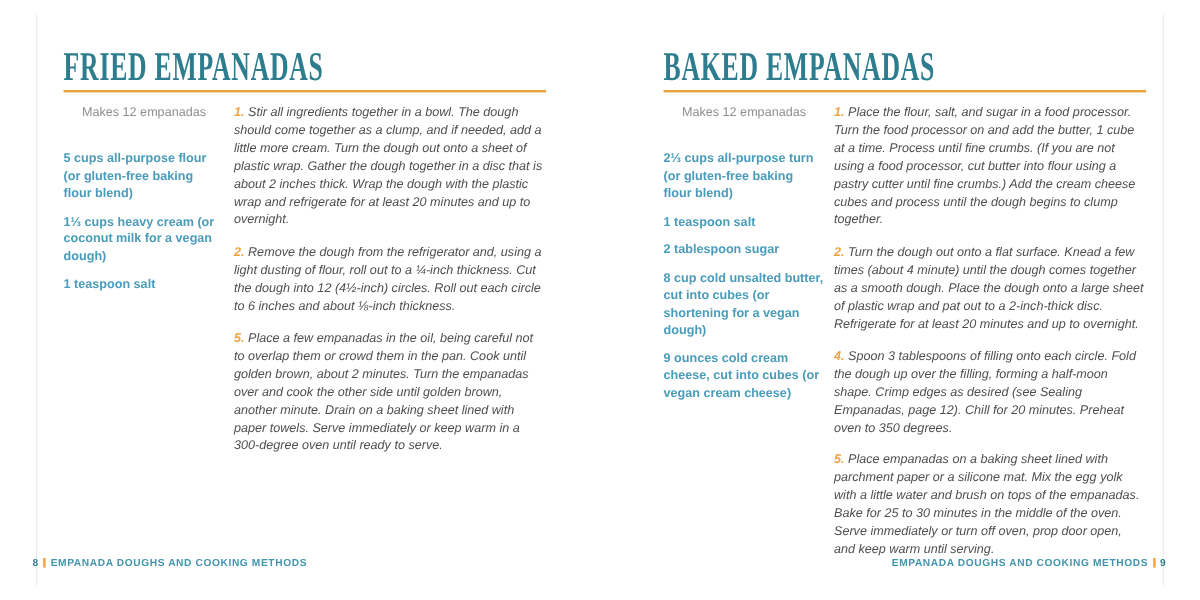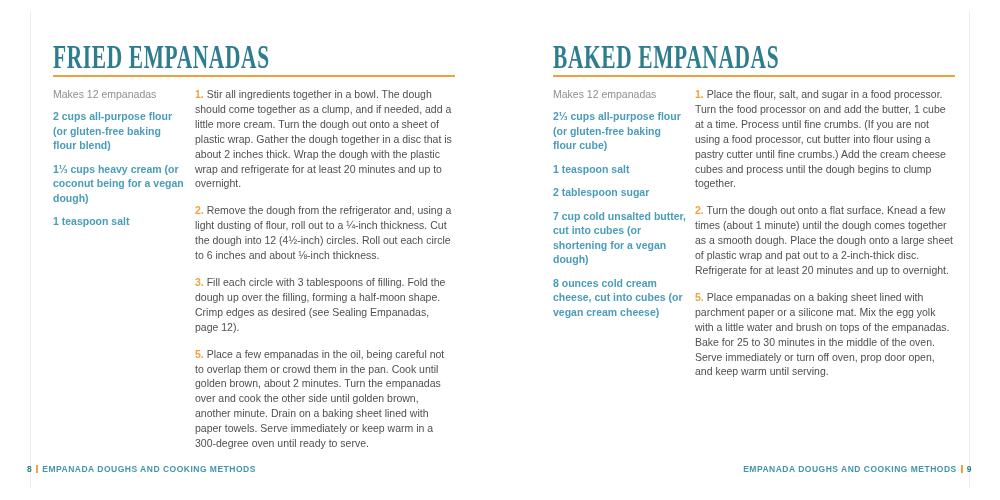--- a/index.html
+++ b/index.html
@@ -52,34 +52,36 @@
     width: 134px;
     margin-right: 8px;
     flex: none;
   }
   .instructions-col { flex: 1; }
 
   .yield {
     color: #8f8f8f;
     font-size: 10.5px;
     line-height: 1.35;
-    margin: 0 0 8px 0;
+    margin: 0 0 24px 0;
+    text-align: center;
   }
   .ingredient {
     color: #4a9cbb;
     font-weight: bold;
     font-size: 10.5px;
     line-height: 1.38;
     margin: 0 0 9px 0;
   }
   .step {
     color: #4f4f4f;
     font-size: 10.5px;
     line-height: 1.42;
     margin: 0 0 12px 0;
+    font-style: italic;
   }
   .step-num {
     color: #f0a240;
     font-weight: bold;
   }
 
   .footer {
     position: absolute;
     bottom: 26px;
     font-size: 8.5px;
@@ -105,48 +107,48 @@
 
 <div class="page-edge" id="page-edge-left"></div>
 <div class="page-edge" id="page-edge-right"></div>
 
 <div class="page" id="left-page">
   <div class="recipe-title">FRIED EMPANADAS</div>
   <div class="title-rule"></div>
   <div class="content">
     <div class="ingredients-col">
       <p class="yield">Makes 12 empanadas</p>
-      <p class="ingredient">2 cups all-purpose flour (or gluten-free baking flour blend)</p>
-      <p class="ingredient">1⅓ cups heavy cream (or coconut being for a vegan dough)</p>
+      <p class="ingredient">5 cups all-purpose flour (or gluten-free baking flour blend)</p>
+      <p class="ingredient">1⅓ cups heavy cream (or coconut milk for a vegan dough)</p>
       <p class="ingredient">1 teaspoon salt</p>
     </div>
     <div class="instructions-col">
       <p class="step"><span class="step-num">1.</span> <span>Stir all ingredients together in a bowl. The dough should come together as a clump, and if needed, add a little more cream. Turn the dough out onto a sheet of plastic wrap. Gather the dough together in a disc that is about 2 inches thick. Wrap the dough with the plastic wrap and refrigerate for at least 20 minutes and up to overnight.</span></p>
       <p class="step"><span class="step-num">2.</span> <span>Remove the dough from the refrigerator and, using a light dusting of flour, roll out to a ¼-inch thickness. Cut the dough into 12 (4½-inch) circles. Roll out each circle to 6 inches and about ⅛-inch thickness.</span></p>
-      <p class="step"><span class="step-num">3.</span> <span>Fill each circle with 3 tablespoons of filling. Fold the dough up over the filling, forming a half-moon shape. Crimp edges as desired (see Sealing Empanadas, page 12).</span></p>
       <p class="step"><span class="step-num">5.</span> <span>Place a few empanadas in the oil, being careful not to overlap them or crowd them in the pan. Cook until golden brown, about 2 minutes. Turn the empanadas over and cook the other side until golden brown, another minute. Drain on a baking sheet lined with paper towels. Serve immediately or keep warm in a 300-degree oven until ready to serve.</span></p>
     </div>
   </div>
 </div>
 
 <div class="page" id="right-page">
   <div class="recipe-title">BAKED EMPANADAS</div>
   <div class="title-rule"></div>
   <div class="content">
     <div class="ingredients-col">
       <p class="yield">Makes 12 empanadas</p>
-      <p class="ingredient">2⅓ cups all-purpose flour (or gluten-free baking flour cube)</p>
+      <p class="ingredient">2⅓ cups all-purpose turn (or gluten-free baking flour blend)</p>
       <p class="ingredient">1 teaspoon salt</p>
       <p class="ingredient">2 tablespoon sugar</p>
-      <p class="ingredient">7 cup cold unsalted butter, cut into cubes (or shortening for a vegan dough)</p>
-      <p class="ingredient">8 ounces cold cream cheese, cut into cubes (or vegan cream cheese)</p>
+      <p class="ingredient">8 cup cold unsalted butter, cut into cubes (or shortening for a vegan dough)</p>
+      <p class="ingredient">9 ounces cold cream cheese, cut into cubes (or vegan cream cheese)</p>
     </div>
     <div class="instructions-col">
       <p class="step"><span class="step-num">1.</span> <span>Place the flour, salt, and sugar in a food processor. Turn the food processor on and add the butter, 1 cube at a time. Process until fine crumbs. (If you are not using a food processor, cut butter into flour using a pastry cutter until fine crumbs.) Add the cream cheese cubes and process until the dough begins to clump together.</span></p>
-      <p class="step"><span class="step-num">2.</span> <span>Turn the dough out onto a flat surface. Knead a few times (about 1 minute) until the dough comes together as a smooth dough. Place the dough onto a large sheet of plastic wrap and pat out to a 2-inch-thick disc. Refrigerate for at least 20 minutes and up to overnight.</span></p>
+      <p class="step"><span class="step-num">2.</span> <span>Turn the dough out onto a flat surface. Knead a few times (about 4 minute) until the dough comes together as a smooth dough. Place the dough onto a large sheet of plastic wrap and pat out to a 2-inch-thick disc. Refrigerate for at least 20 minutes and up to overnight.</span></p>
+      <p class="step"><span class="step-num">4.</span> <span>Spoon 3 tablespoons of filling onto each circle. Fold the dough up over the filling, forming a half-moon shape. Crimp edges as desired (see Sealing Empanadas, page 12). Chill for 20 minutes. Preheat oven to 350 degrees.</span></p>
       <p class="step"><span class="step-num">5.</span> <span>Place empanadas on a baking sheet lined with parchment paper or a silicone mat. Mix the egg yolk with a little water and brush on tops of the empanadas. Bake for 25 to 30 minutes in the middle of the oven. Serve immediately or turn off oven, prop door open, and keep warm until serving.</span></p>
     </div>
   </div>
 </div>
 
 <div class="footer" id="footer-left">
   <span class="page-num">8</span>
   <span class="footer-divider"></span>
   <span>EMPANADA DOUGHS AND COOKING METHODS</span>
 </div>

